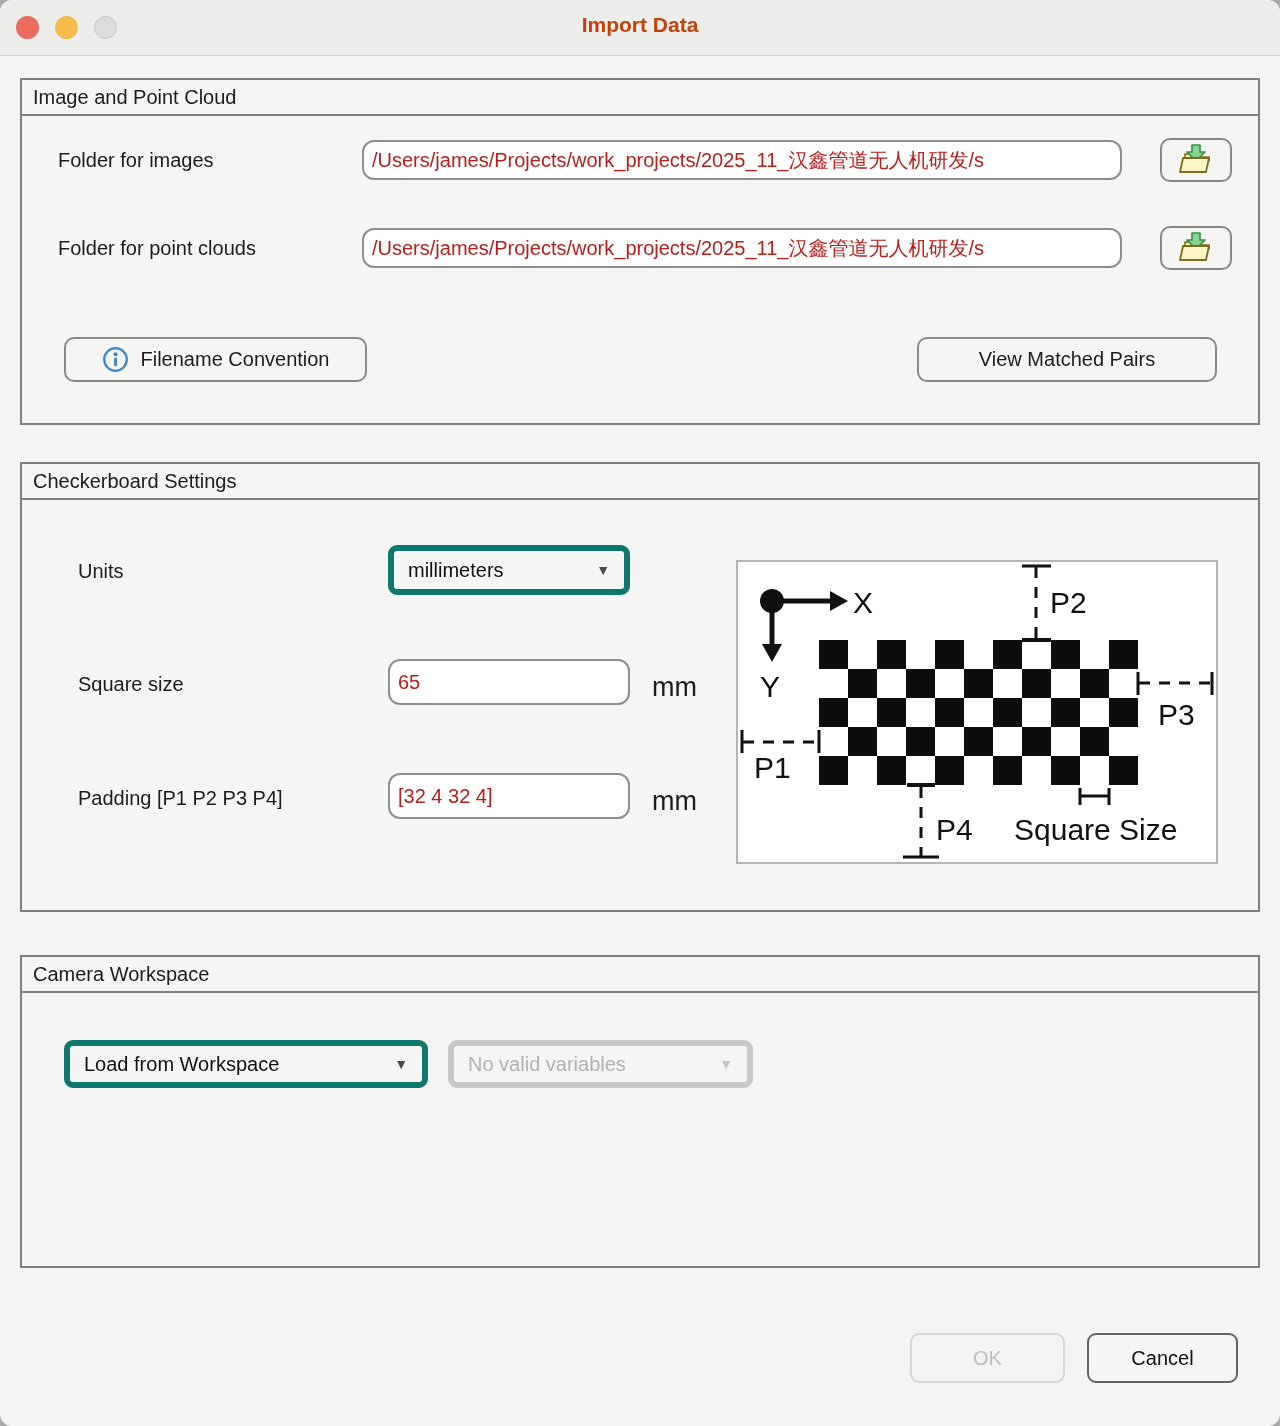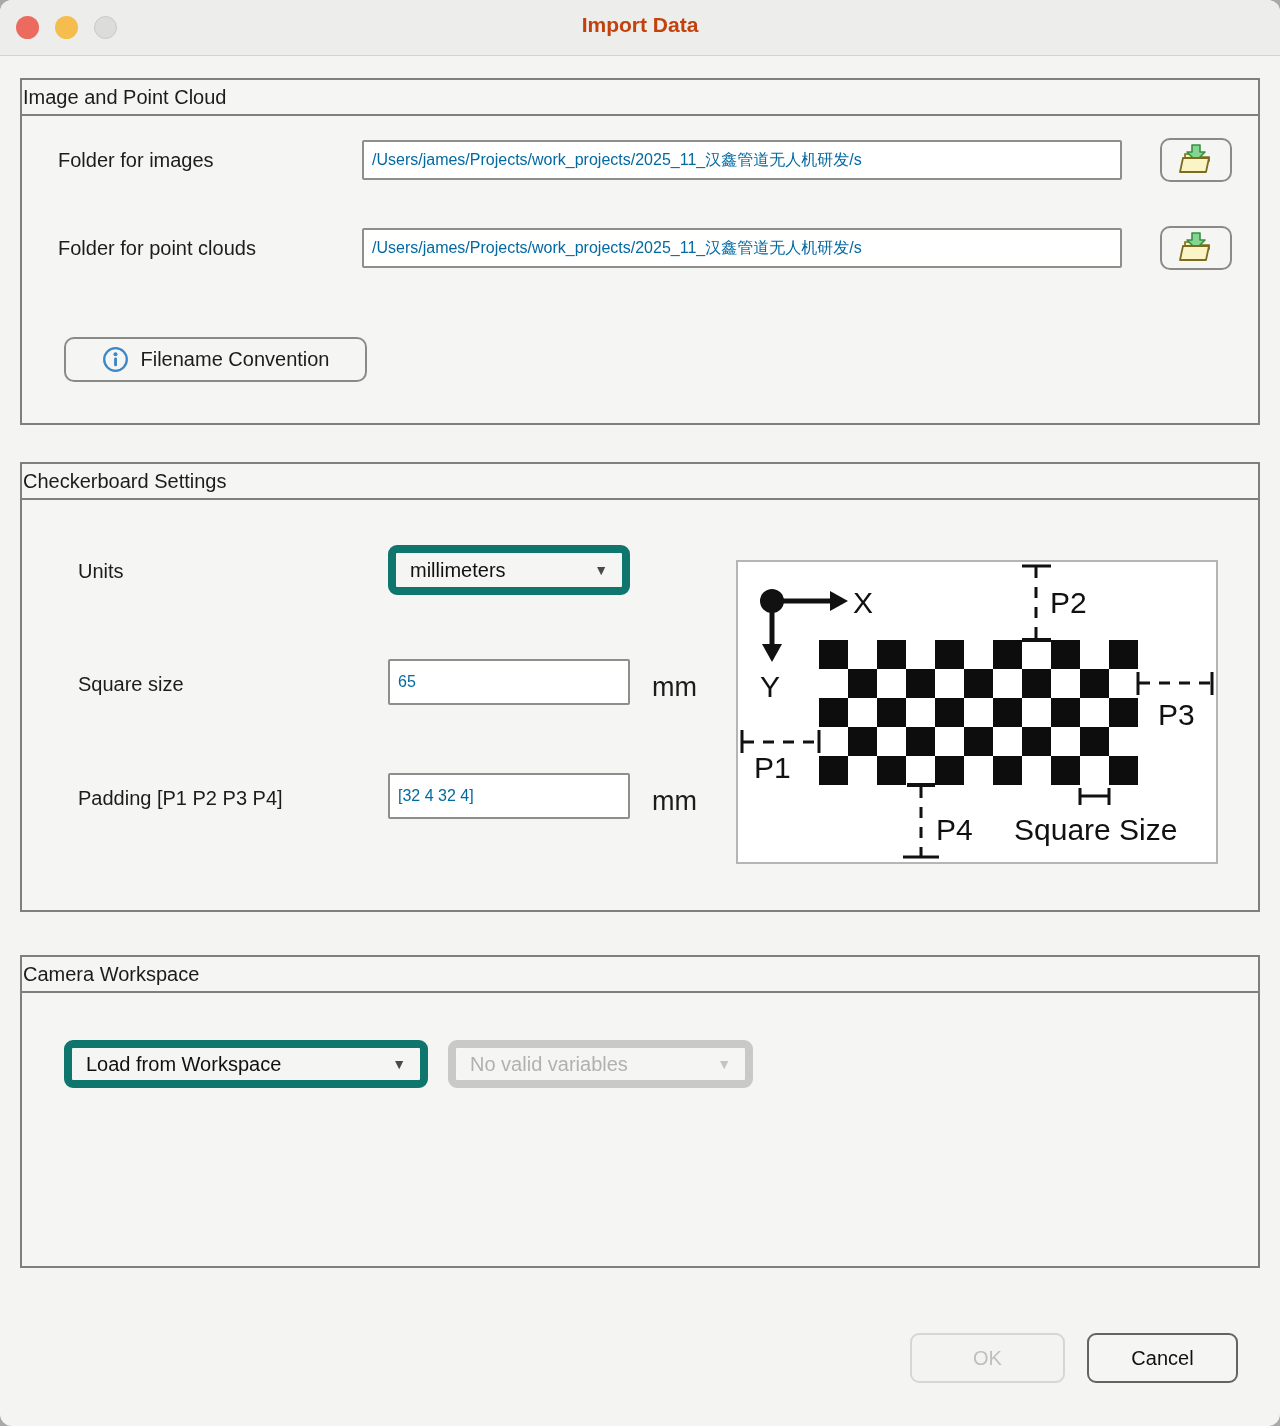--- a/index.html
+++ b/index.html
@@ -28,43 +28,43 @@
   }
   
   .group{
     position:absolute;left:20px;width:1240px;box-sizing:border-box;
     border:2px solid #7f7f7d;background:#f5f5f3;
   }
   .g1{top:78px;height:347px;}
   .g2{top:462px;height:450px;}
   .g3{top:955px;height:313px;}
   .gtitle{
-    height:34px;line-height:34px;padding-left:1px;
+    height:34px;line-height:34px;padding-left:11px;
     font-size:20px;color:#1c1c1c;border-bottom:2px solid #7f7f7d;
   }
   .lbl{position:absolute;font-size:20px;color:#1c1c1c;line-height:24px;white-space:nowrap;margin-left:14px;}
   .field{
     position:absolute;box-sizing:border-box;height:40px;
-    border:2px solid #8e8e8c;border-radius:2px;background:#fff;
-    font-family:inherit;font-size:16px;color:#0369a1;padding:0 8px;
+    border:2px solid #8e8e8c;border-radius:12px;background:#fff;
+    font-family:inherit;font-size:20px;color:#b91c1c;padding:0 8px;
   }
   .browse{
     position:absolute;width:72px;height:44px;box-sizing:border-box;
     border:2px solid #8a8a88;border-radius:10px;background:#f5f5f3;
     display:flex;align-items:center;justify-content:center;cursor:pointer;padding:0;
   }
   .btn{
     position:absolute;height:45px;box-sizing:border-box;
     border:2px solid #8a8a88;border-radius:10px;background:#f5f5f3;
     font-family:inherit;font-size:20px;color:#1c1c1c;
     display:flex;align-items:center;justify-content:center;gap:12px;cursor:pointer;
   }
   .dropdown{
     position:absolute;box-sizing:border-box;
-    border:8px solid #0f766e;border-radius:9px;background:#f5f5f3;
+    border:6px solid #0f766e;border-radius:9px;background:#f5f5f3;
     display:flex;align-items:center;justify-content:space-between;
     padding:0 14px;font-size:20px;color:#111;cursor:pointer;
   }
   .dropdown .dd-arrow{font-size:14px;color:#4a4a48;margin-left:10px;}
   .dropdown.disabled{border-color:#c9c9c7;color:#b1b1af;cursor:default;}
   .dropdown.disabled .dd-arrow{color:#c4c4c2;}
   .unit{position:absolute;font-size:27px;color:#1c1c1c;}
   
   .diagram{
     position:absolute;left:714px;top:96px;width:482px;height:304px;
@@ -120,20 +120,23 @@
       </svg>
     </button>
 
     <button class="btn" style="left:42px;top:257px;width:303px">
       <svg width="27" height="27" viewBox="0 0 27 27">
         <circle cx="13.5" cy="13.5" r="11.3" fill="none" stroke="#3b87c8" stroke-width="2.3"></circle>
         <circle cx="13.5" cy="8.3" r="2" fill="#3b87c8"></circle>
         <rect x="12.1" y="11.6" width="2.9" height="8.6" rx="1.3" fill="#3b87c8"></rect>
       </svg>
       <span>Filename Convention</span>
+    </button>
+    <button class="btn" style="left:895px;top:257px;width:300px">
+      <span>View Matched Pairs</span>
     </button>
   </section>
 
   <section class="group g2">
     <div class="gtitle">Checkerboard Settings</div>
 
     <span class="lbl" style="left:42px;top:95px">Units</span>
     <div class="dropdown" style="left:366px;top:81px;width:242px;height:50px">
       <span>millimeters</span>
       <span class="dd-arrow">▼</span>

